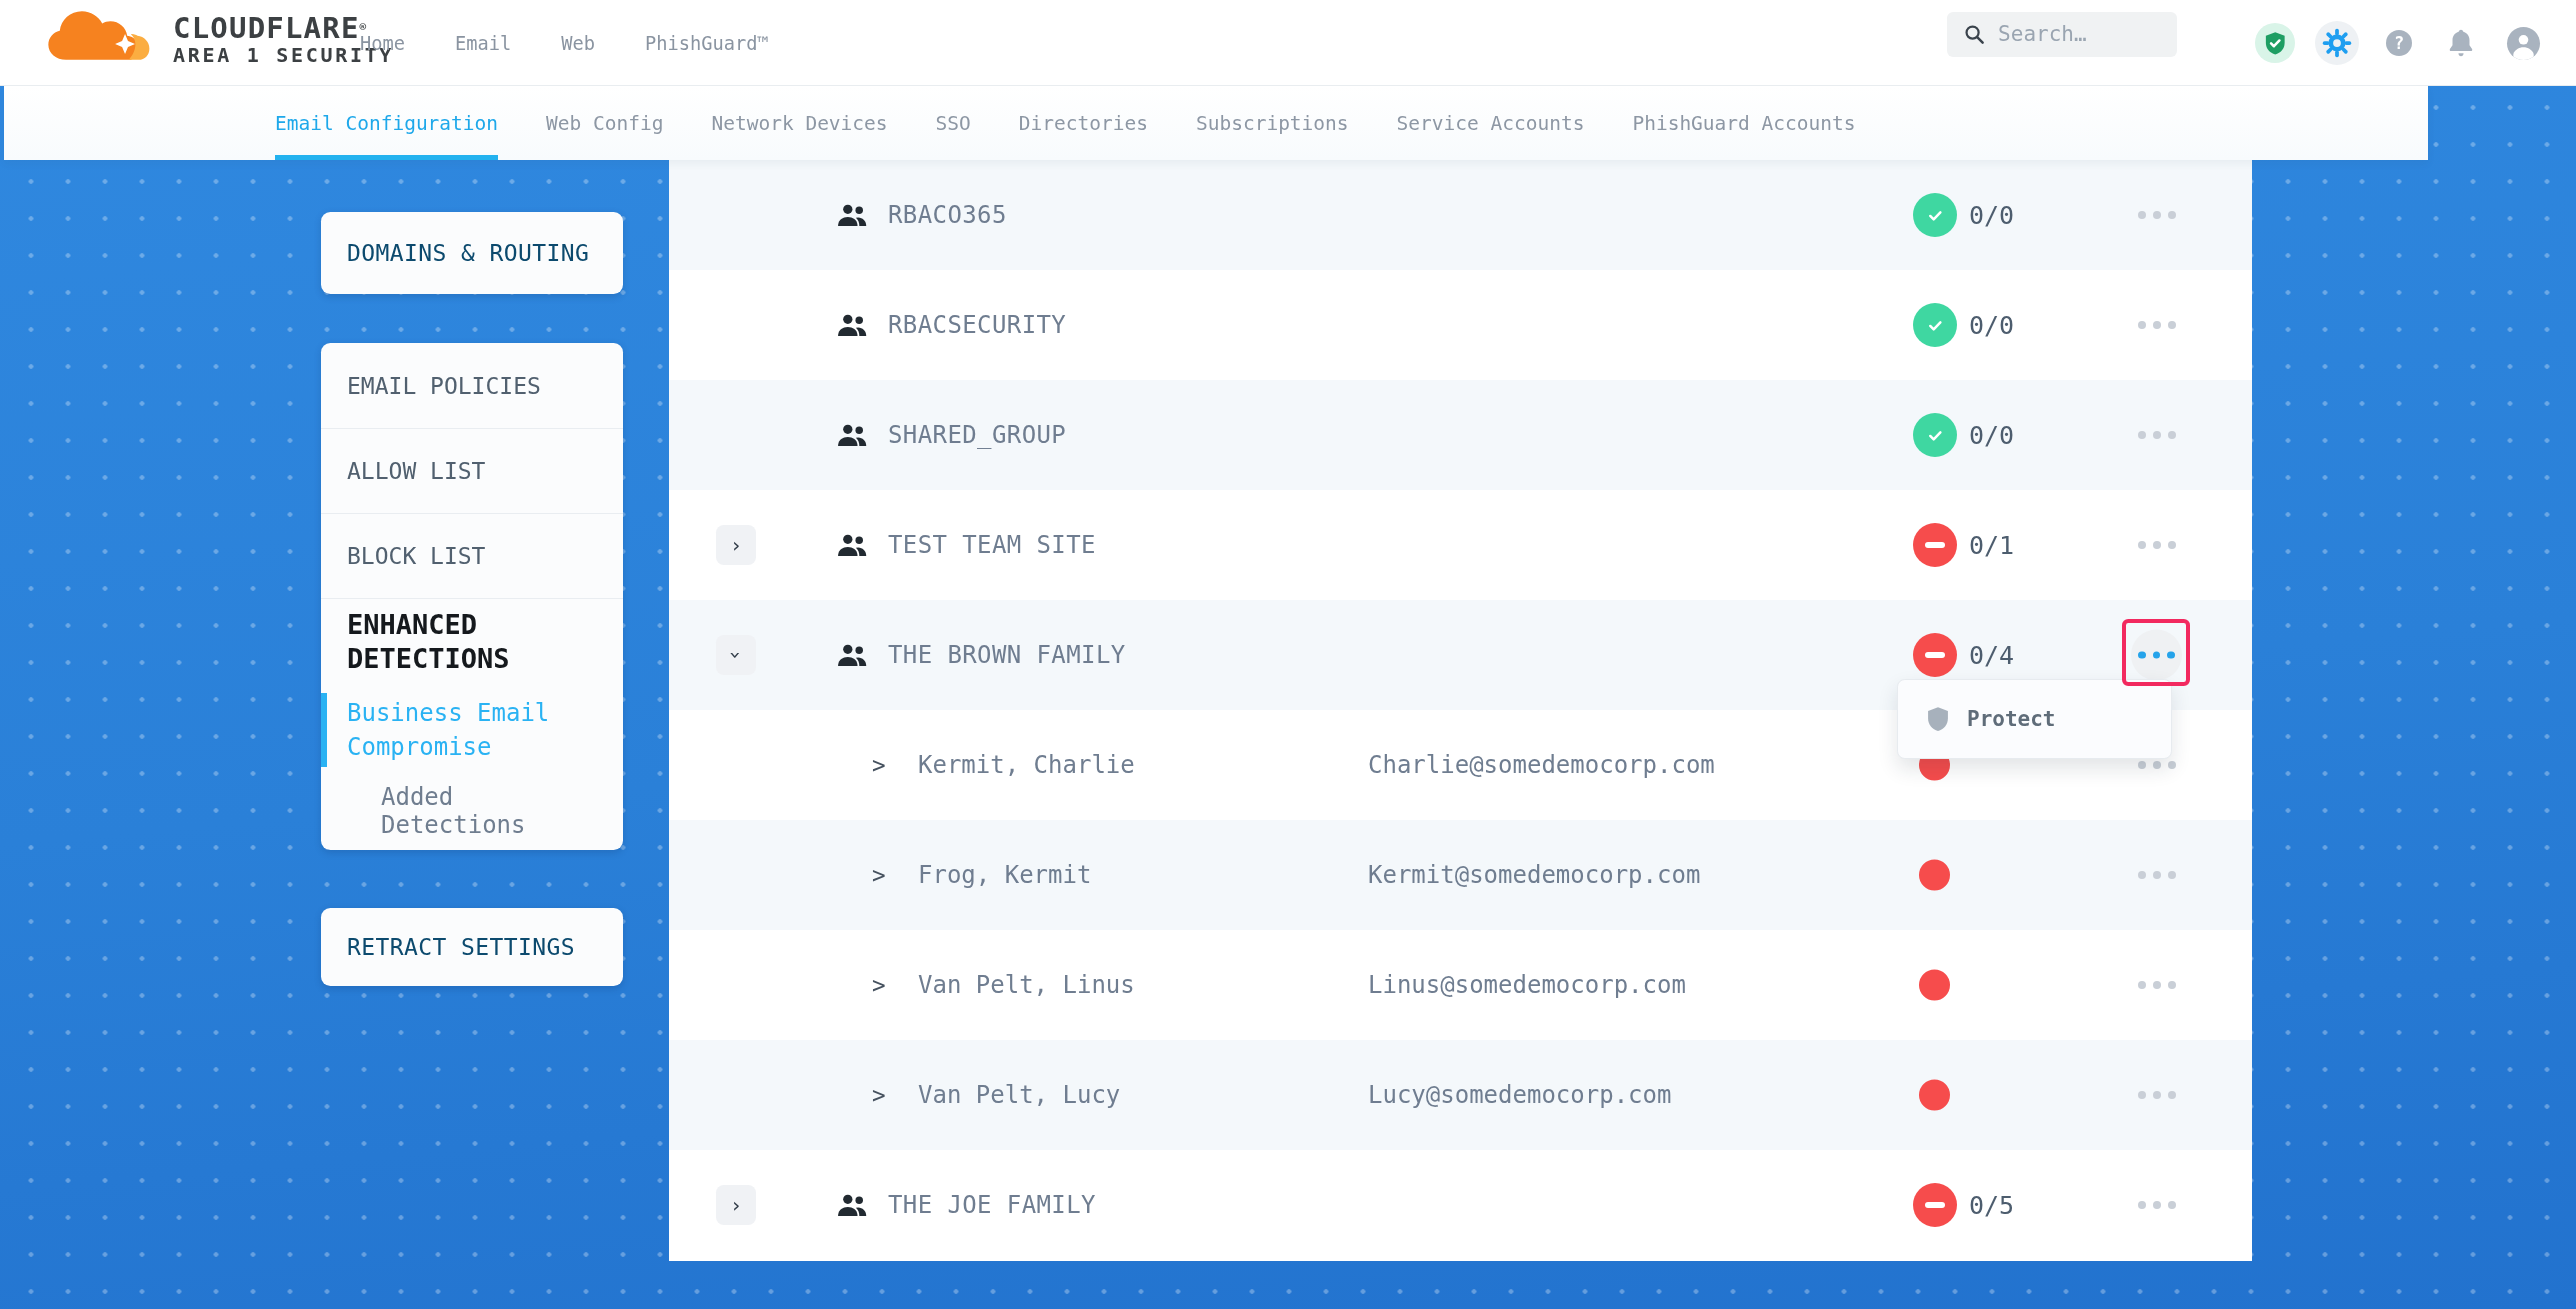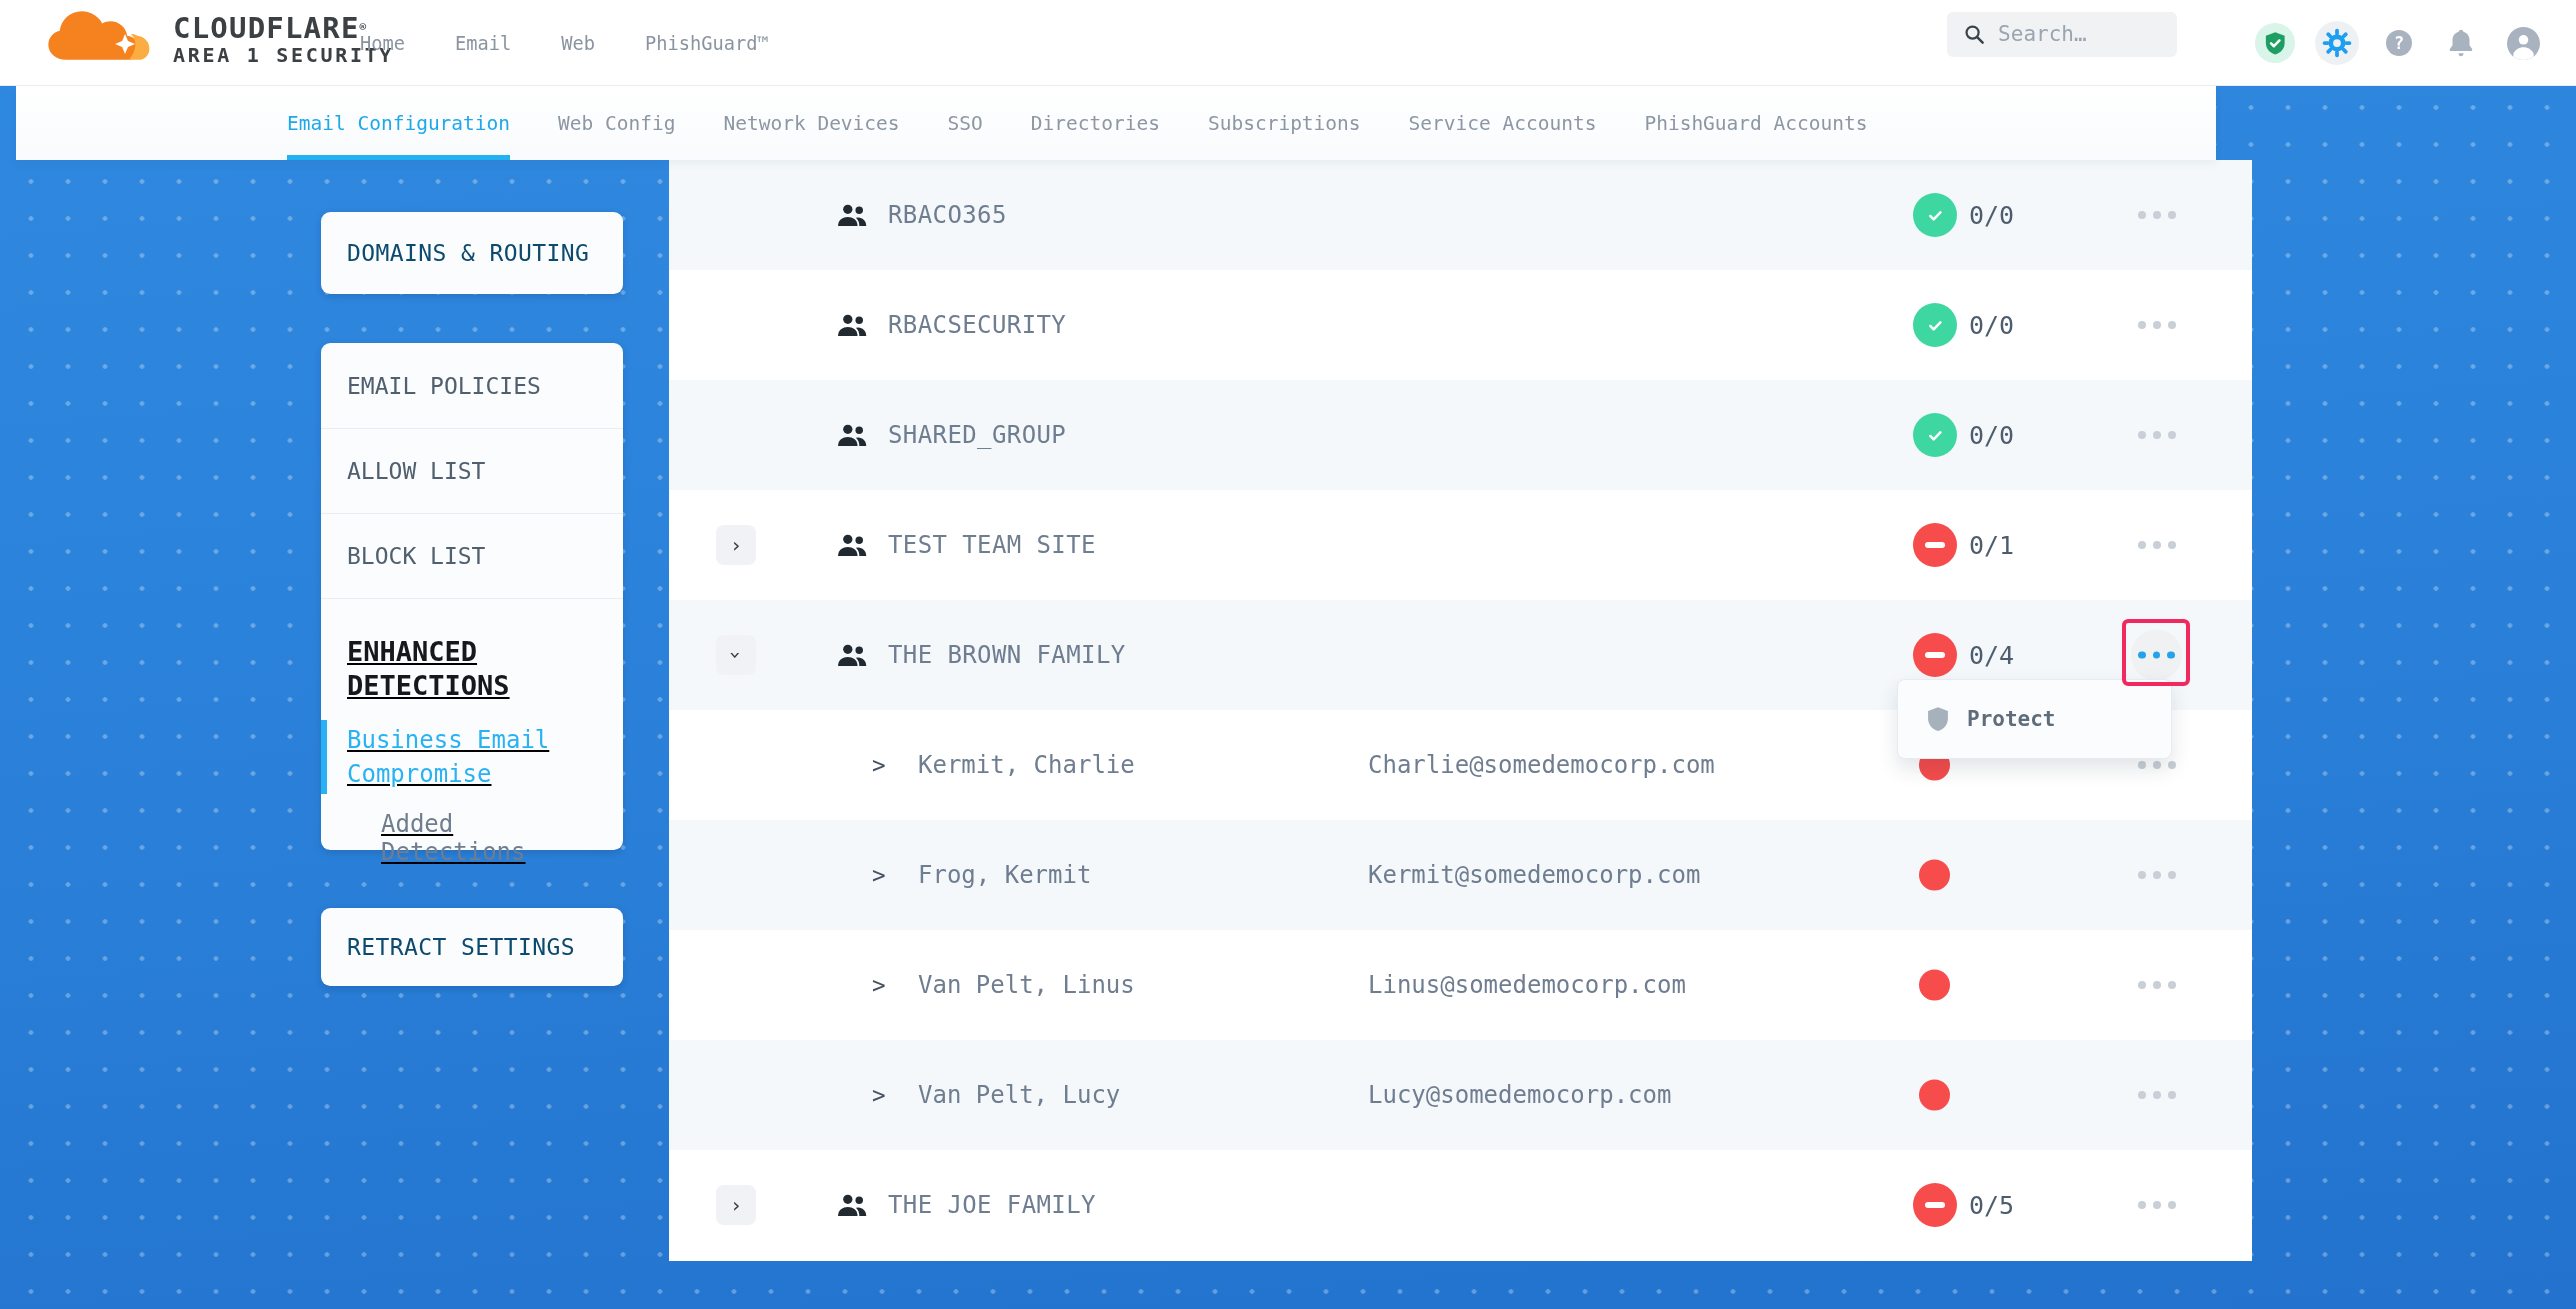--- a/index.html
+++ b/index.html
@@ -36,40 +36,40 @@
   .hdr-icons { position:absolute; left:2244px; top:0; height:86px; display:flex; align-items:center; }
   .hdr-slot { width:62px; display:flex; align-items:center; justify-content:center; }
   .circ { border-radius:50%; display:flex; align-items:center; justify-content:center; }
   .circ-shield { width:40px; height:40px; background:#d9f4e8; }
   .circ-gear { width:44px; height:44px; background:#eef1f4; }
   .circ-q { width:26.5px; height:26.5px; background:#a9b3bf; color:#fff; font-size:17px; font-weight:700; }
   .circ-user { width:33px; height:33px; background:#a9b3bf; overflow:hidden; position:relative; }
 
   
   .subnav {
-    position:absolute; top:86px; left:16px; width:2200px; height:74px; z-index:35;
+    position:absolute; top:86px; left:4px; width:2424px; height:74px; z-index:35;
     background:linear-gradient(#ffffff, #f8fbfd); box-shadow:0 3.9px 7.8px rgba(40,60,90,.06);
     display:flex; align-items:center; padding-left:271px; gap:48px;
   }
   .tab { font-size:19.5px; color:#8d97a4; position:relative; height:74px; display:flex; align-items:center; cursor:pointer; white-space:nowrap; }
   .tab.active { color:#1ea8ea; }
   .tab.active::after { content:""; position:absolute; left:0; right:0; bottom:0; height:5.4px; background:#23b2ef; }
 
   
   .card {
     position:absolute; left:321px; width:302px; background:#fbfcfd; border-radius:9.3px;
     box-shadow:0 2.3px 7px rgba(10,40,90,.18); z-index:5;
   }
   .card-domains { top:212px; height:82px; display:flex; align-items:center; }
   .card-retract { top:908px; height:78px; display:flex; align-items:center; }
   .card-label { font-size:23px; color:#0c4a6e; padding-left:26px; letter-spacing:0.4px; }
   .card-policies { top:343px; height:507px; }
   .pol-item { height:85px; display:flex; align-items:center; padding-left:26px; font-size:23px; color:#51606f; cursor:pointer; }
   .pol-item + .pol-item { border-top:1.6px solid #e9edf1; }
-  .pol-section { border-top:1.6px solid #e9edf1; padding:36px 23px 23px 26px; position:relative;text-decoration:underline; }
+  .pol-section { border-top:1.6px solid #e9edf1; padding:9px 23px 23px 26px; position:relative; }
   .sec-title { font-size:27px; font-weight:700; color:#15191d; line-height:34px; width:210px; }
   .link-active { position:relative; margin-top:20px; font-size:24px; color:#29b2f3; line-height:34px; width:218px; cursor:pointer; }
   .link-active .bar { position:absolute; left:-26px; top:-3.1px; bottom:-3.1px; width:6.2px; background:#29b2f3; }
   .link-plain { margin-top:18.7px; font-size:24px; color:#6f7d8f; cursor:pointer;margin-left:34px; }
 
   
   .panel { position:absolute; left:669px; top:160px; width:1583px; height:1101px; background:#ffffff; z-index:3; }
   .row { position:relative; height:110px; }
   .row.alt { background:#f4f8fb; }
   .vcenter { position:absolute; top:50%; transform:translateY(-50%); }

